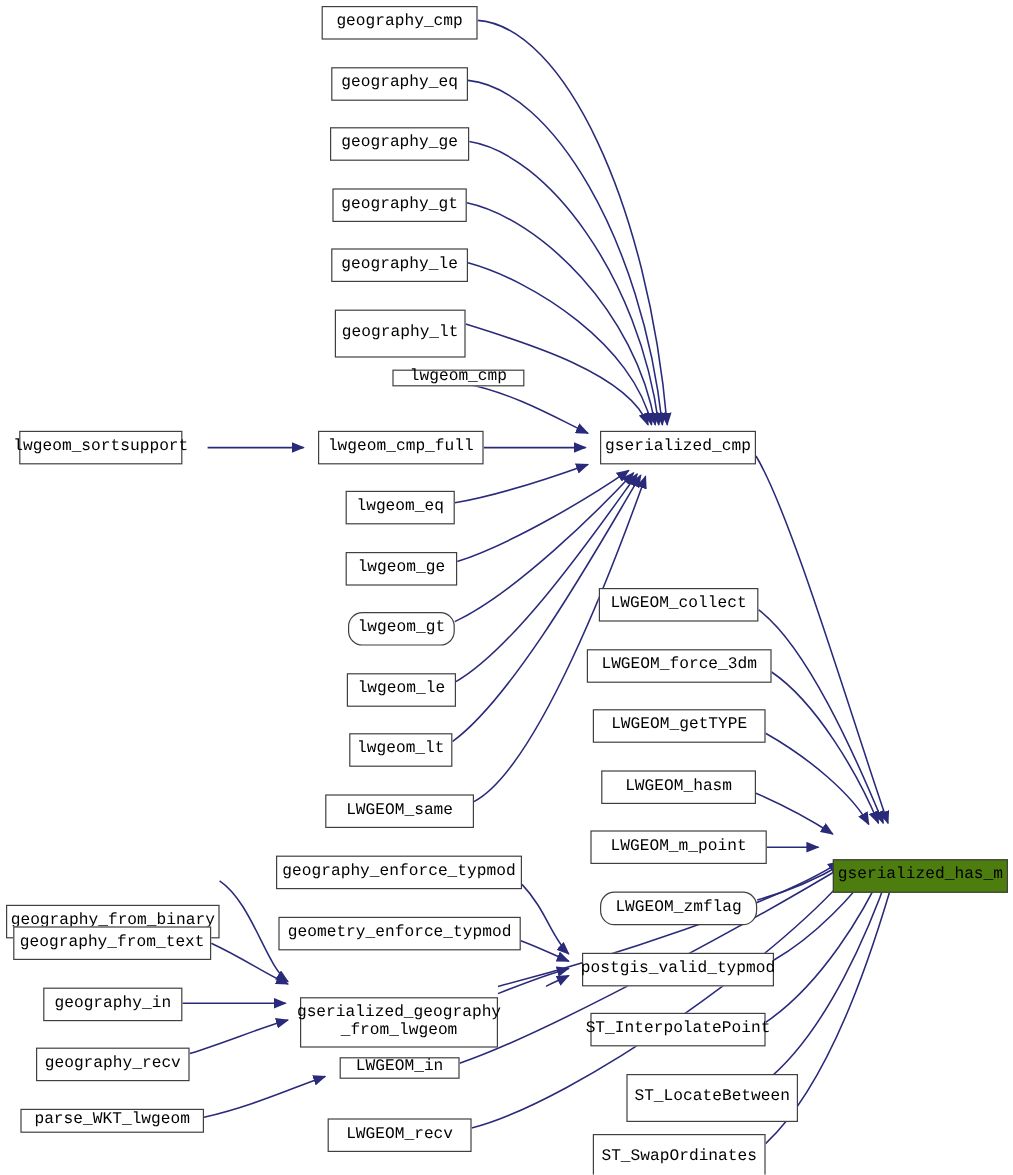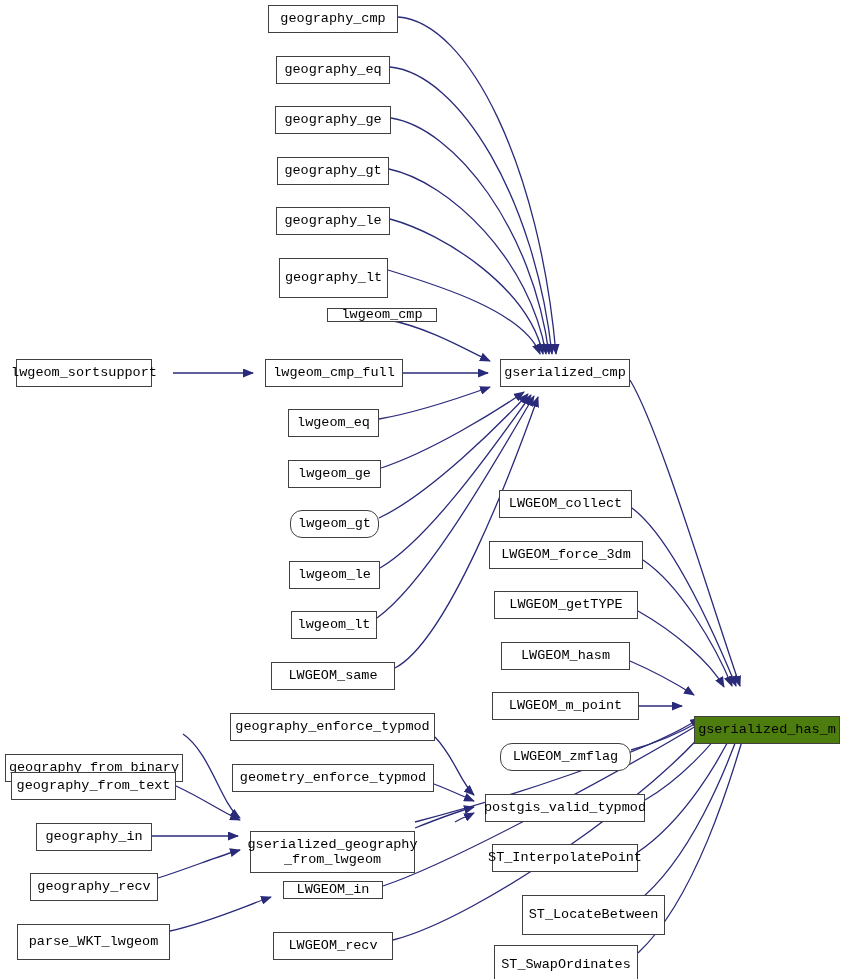--- a/index.html
+++ b/index.html
@@ -107,21 +107,21 @@
       <div class="node" style="left: 500px; top: 743px; width: 131px; height: 28px; border-radius: 12px;">LWGEOM_zmflag</div>
       <div class="node" style="left: 485px; top: 794px; width: 160px; height: 28px;">postgis_valid_typmod</div>
       <div class="node" style="left: 492px; top: 844px; width: 146px; height: 28px;">ST_InterpolatePoint</div>
       <div class="node" style="left: 494px; top: 895px; width: 143px; height: 40px; margin-left: 28px;">ST_LocateBetween</div>
       <div class="node" style="left: 494px; top: 945px; width: 144px; height: 40px;">ST_SwapOrdinates</div>
       <div class="node highlight" style="left: 694px; top: 692px; width: 146px; height: 28px;">gserialized_has_m</div>
       <div class="node" style="left: 5px; top: 722px; width: 178px; height: 28px; margin-top: 32px;">geography_from_binary</div>
       <div class="node" style="left: 11px; top: 772px; width: 165px; height: 28px;">geography_from_text</div>
       <div class="node" style="left: 36px; top: 823px; width: 116px; height: 28px;">geography_in</div>
       <div class="node" style="left: 30px; top: 873px; width: 128px; height: 28px;">geography_recv</div>
-      <div class="node" style="left: 17px; top: 924px; width: 153px; height: 36px;">parse_WKT_lwgeom</div>
+      <div class="node" style="left: 17px; top: 924px; width: 153px; height: 20px;">parse_WKT_lwgeom</div>
       <div class="node" style="left: 230px; top: 713px; width: 205px; height: 28px;">geography_enforce_typmod</div>
       <div class="node" style="left: 232px; top: 764px; width: 202px; height: 28px;">geometry_enforce_typmod</div>
       <div class="node two-line" style="left: 250px; top: 815px; width: 165px; height: 42px;">gserialized_geography
 _from_lwgeom</div>
       <div class="node" style="left: 283px; top: 881px; width: 100px; height: 18px;">LWGEOM_in</div>
       <div class="node" style="left: 273px; top: 932px; width: 120px; height: 28px;">LWGEOM_recv</div>
     </div>
 </div>
 
 </body></html>

